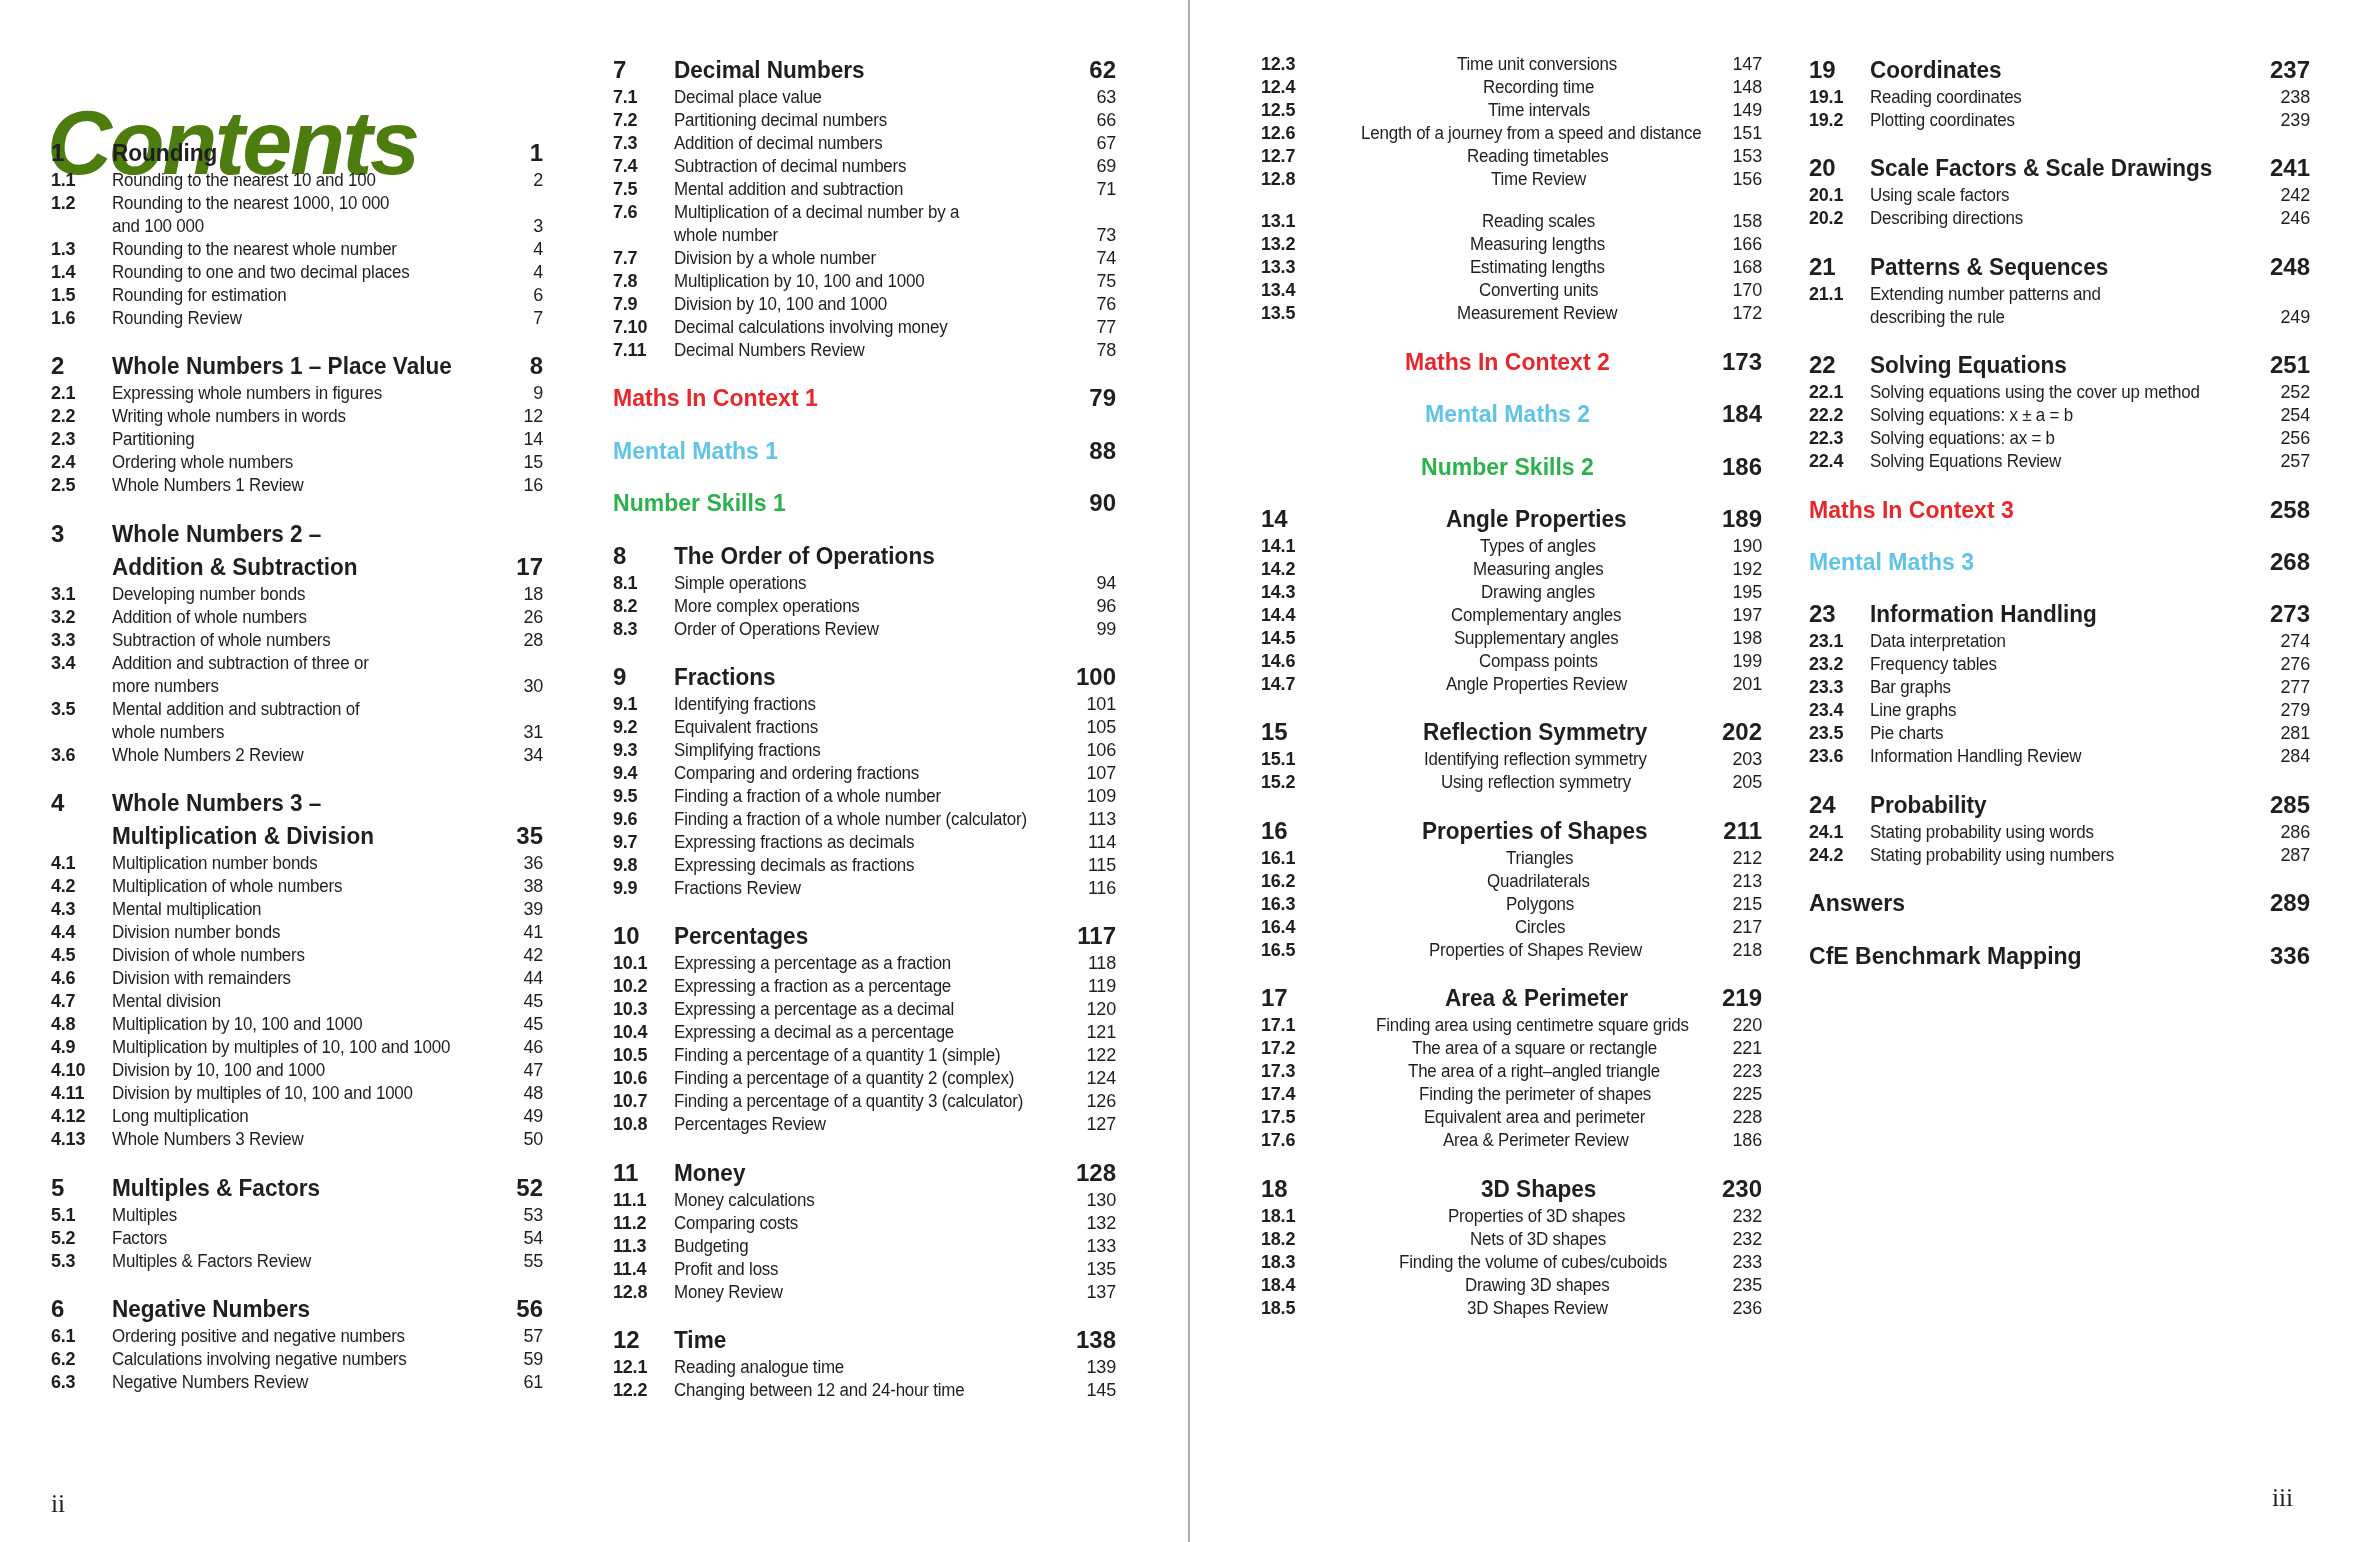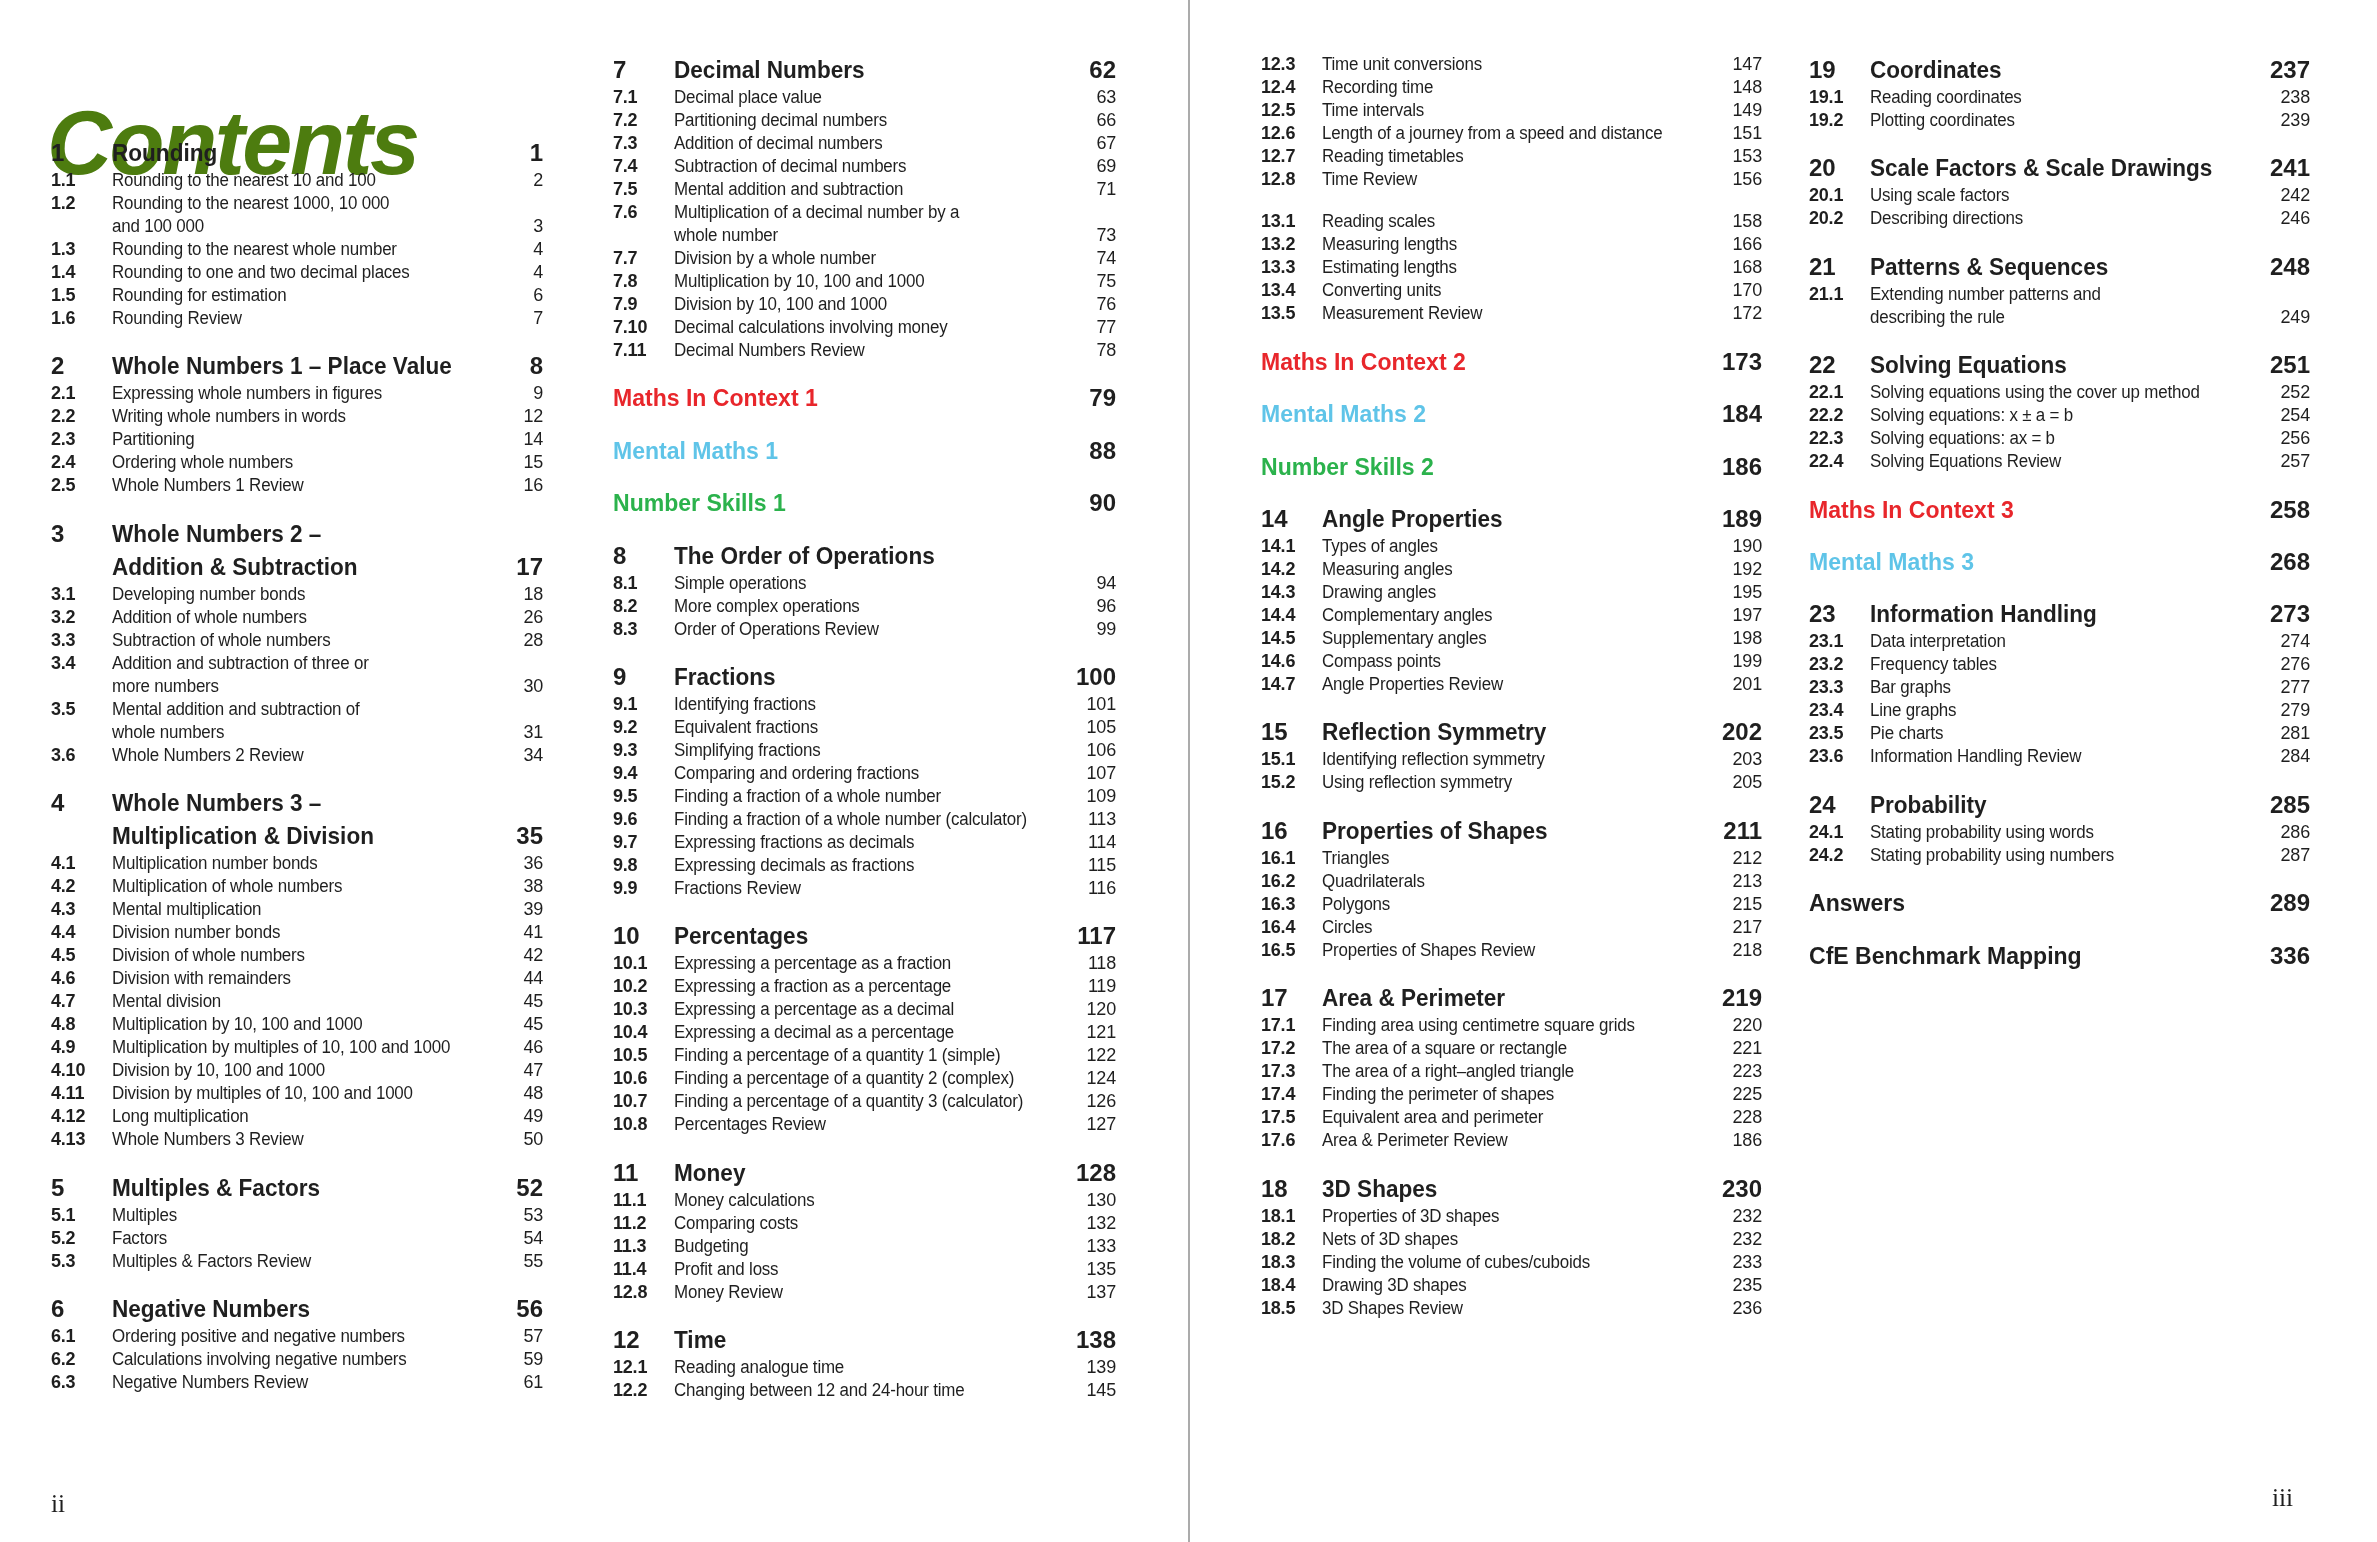--- a/index.html
+++ b/index.html
@@ -14,21 +14,21 @@
     position:absolute;left:47px;top:35px;
     font-size:90px;font-weight:700;letter-spacing:-2.4px;
     line-height:97px;
   }
   .divider{
     position:absolute;left:1188px;top:0;width:1.8px;height:1543px;
   }
   .col{position:absolute;top:53px;}
   #col1{left:51px;top:136px;width:492px;}
   #col2{left:613px;width:503px;}
-  #col3{left:1261px;width:501px;}
+  #col3{left:1261px;width:501px;text-align:center;}
   #col4{left:1809px;width:501px;}
   .block{margin-bottom:19.4px;}
   .chap-line,.sec-line,.special{position:relative;white-space:nowrap;}
   .chap-line{font-size:24px;font-weight:700;line-height:33px;}
   .sec-line{font-size:18px;line-height:23px;letter-spacing:-0.2px;}
   .num{position:absolute;left:0;top:0;}
   .snum{font-weight:700;}
   .line-text{
     display:inline-block;margin-left:61px;
     transform:scaleX(0.94);transform-origin:left center;

